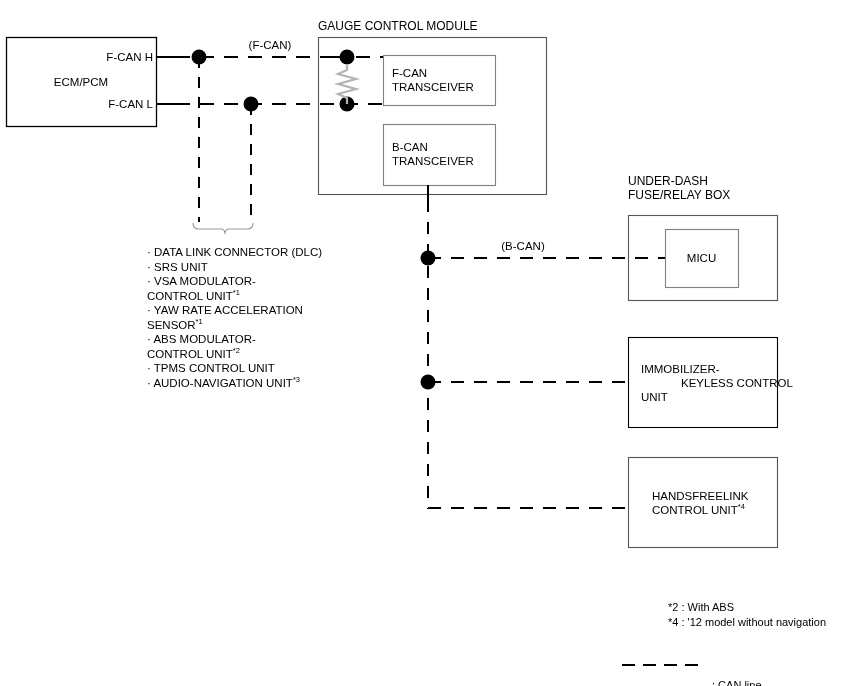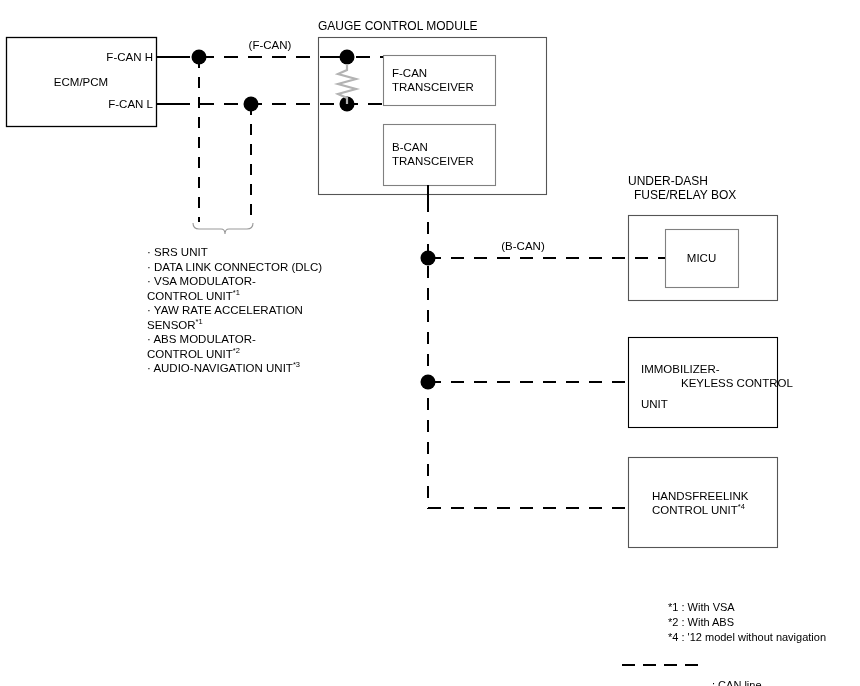--- a/index.html
+++ b/index.html
@@ -105,43 +105,43 @@
 
   <div class="lbl boxtitle" style="left:318px; top:19px;">GAUGE CONTROL MODULE</div>
 
   <div class="lbl" style="left:392px; top:66px;">F-CAN</div>
   <div class="lbl" style="left:392px; top:80px;">TRANSCEIVER</div>
 
   <div class="lbl" style="left:392px; top:140px;">B-CAN</div>
   <div class="lbl" style="left:392px; top:154px;">TRANSCEIVER</div>
 
   <div id="fcan-device-list" style="position:absolute; left:147px; top:245px; width:210px;">
+      <div class="listitem"><span>· </span><span>DATA LINK CONNECTOR (DLC)</span></div>
       <div class="listitem"><span>· </span><span>SRS UNIT</span></div>
-      <div class="listitem"><span>· </span><span>DATA LINK CONNECTOR (DLC)</span></div>
       <div class="listitem"><span>· </span><span>VSA MODULATOR-</span></div>
       <div class="listitem"><span></span><span>CONTROL UNIT</span><span class="sup-star">*1</span></div>
       <div class="listitem"><span>· </span><span>YAW RATE ACCELERATION</span></div>
       <div class="listitem"><span></span><span>SENSOR</span><span class="sup-star">*1</span></div>
       <div class="listitem"><span>· </span><span>ABS MODULATOR-</span></div>
       <div class="listitem"><span></span><span>CONTROL UNIT</span><span class="sup-star">*2</span></div>
+      <div class="listitem"><span>· </span><span>TPMS CONTROL UNIT</span></div>
       <div class="listitem"><span>· </span><span>AUDIO-NAVIGATION UNIT</span><span class="sup-star">*3</span></div>
     </div>
 
   <div class="lbl boxtitle" style="left:628px; top:174px;">UNDER-DASH</div>
-  <div class="lbl boxtitle" style="left:628px; top:188px;margin-left:6px;">FUSE/RELAY BOX</div>
+  <div class="lbl boxtitle" style="left:628px; top:188px;">FUSE/RELAY BOX</div>
 
   <div class="lbl center" style="left:665px; top:251px; width:73px;">MICU</div>
 
   <div class="lbl" style="left:641px; top:362px;">IMMOBILIZER-</div>
   <div class="lbl" style="left:641px; top:376px;margin-left:40px;">KEYLESS CONTROL</div>
-  <div class="lbl" style="left:641px; top:390px;margin-top:7px;">UNIT</div>
+  <div class="lbl" style="left:641px; top:390px;">UNIT</div>
 
   <div class="lbl" style="left:652px; top:489px;">HANDSFREELINK</div>
   <div class="lbl" style="left:652px; top:503px;"><span>CONTROL UNIT</span><span class="sup-star">*4</span></div>
 
   <div id="legend-notes" style="position:absolute; left:668px; top:600px; width:192px;">
-      <div class="legend-row"><span>*1 :</span><span> With VSA</span></div>
       <div class="legend-row"><span>*2 :</span><span> With ABS</span></div>
       <div class="legend-row"><span>*4 :</span><span> '12 model without navigation</span></div>
     </div>
   <div class="legend-row" style="position:absolute; left:712px; top:658px;margin-top:20px;">: CAN line</div>
 
 </div>
 
 </body></html>

